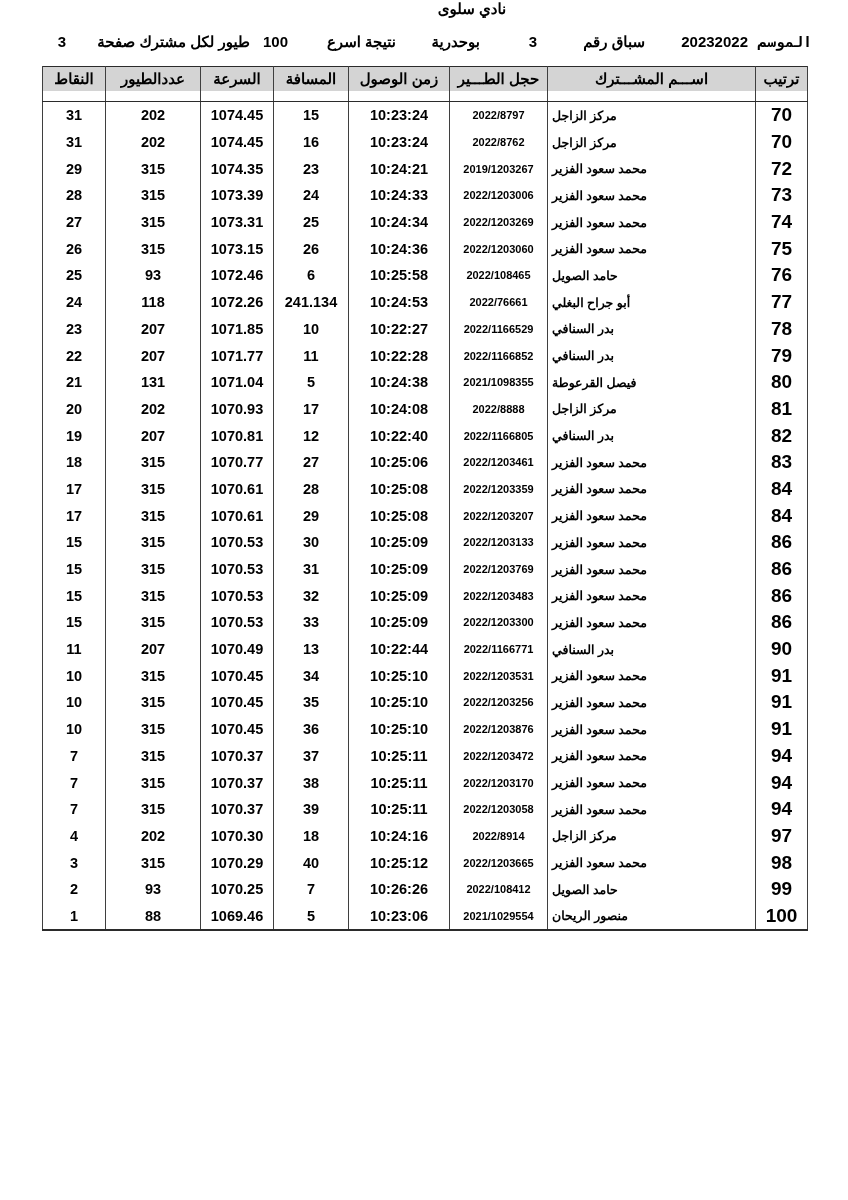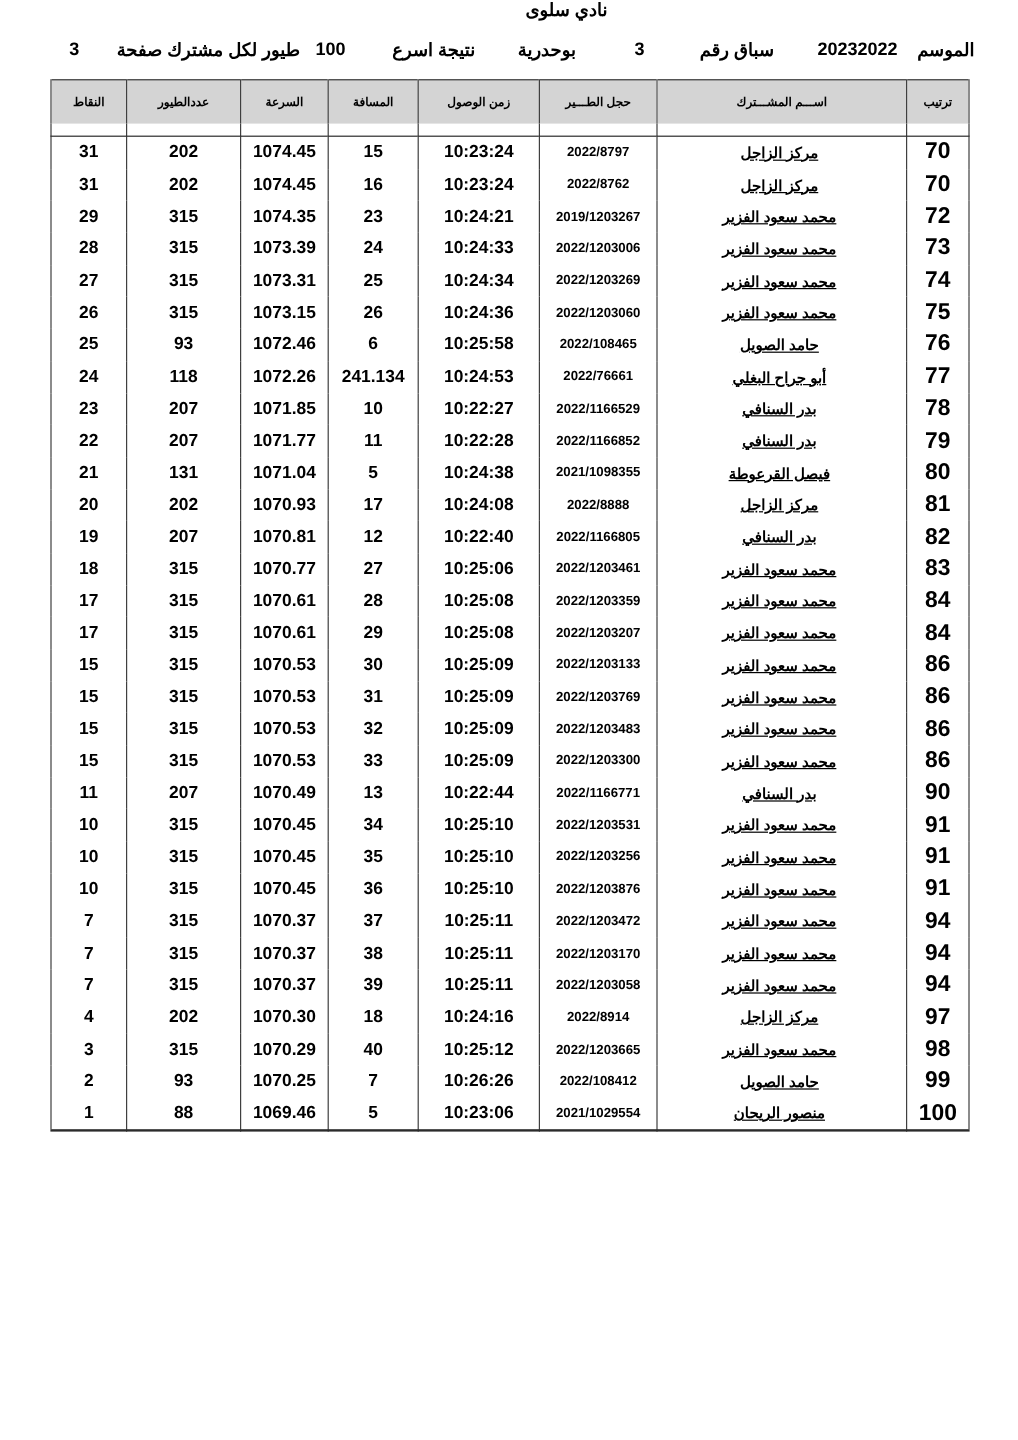--- a/index.html
+++ b/index.html
@@ -27,21 +27,21 @@
     height: 26px;
     margin-top: 15px;
     font-size: 15px;
   }
   .info-line span {
     position: absolute;
     top: 0;
     white-space: nowrap;
     direction: rtl;
   }
-  .pos-season-label   { right: 36px; }
+  .pos-season-label   { right: 36px; font-family: Liberation Mono, monospace; }
   .pos-season-value   { right: 100px; }
   .pos-race-label     { right: 203px; margin-left: 16px; }
   .pos-race-value     { right: 311px; }
   .pos-location       { right: 368px; }
   .pos-result-label   { right: 452px; margin-left: 36px; }
   .pos-result-value   { right: 560px; }
   .pos-per-label      { right: 598px; }
   .pos-page-value     { right: 782px; }
 
   table.results {
@@ -55,45 +55,44 @@
   }
   .results th, .results td {
     border-left: 1px solid #3f3f3f;
     border-right: 1px solid #3f3f3f;
     padding: 0;
     overflow: hidden;
     white-space: nowrap;
   }
   .results thead tr.head th {
     background: var(--header-bg, #d4d4d4);
-    height: 36px;
-    font-size: 10px;
+    height: 24px;
+    font-size: 15px;
     vertical-align: middle;
   }
   .results thead tr.spacer td {
     height: 10px;
     background: #ffffff;
     border-bottom: 1.5px solid #2b2b2b;
   }
   .results tbody td {
     height: 26.7px;
     text-align: center;
     vertical-align: middle;
     font-size: 14.5px;
   }
   .results tbody td.num {
     direction: ltr;
     unicode-bidi: embed;
   }
   .results tbody td.col-name {
-    text-align: center;
+    text-align: left;
     padding-left: 4px;
     padding-right: 8px;
     font-size: 12.5px;
-    text-decoration: underline;
   }
   .results tbody td.col-rank { font-size: 19px; }
   .results tbody td.col-ring { font-size: 11px; }
 </style>
 </head>
 <body>
 
 <div class="doc-title">نادي سلوى</div>
 
 <div class="info-line">

